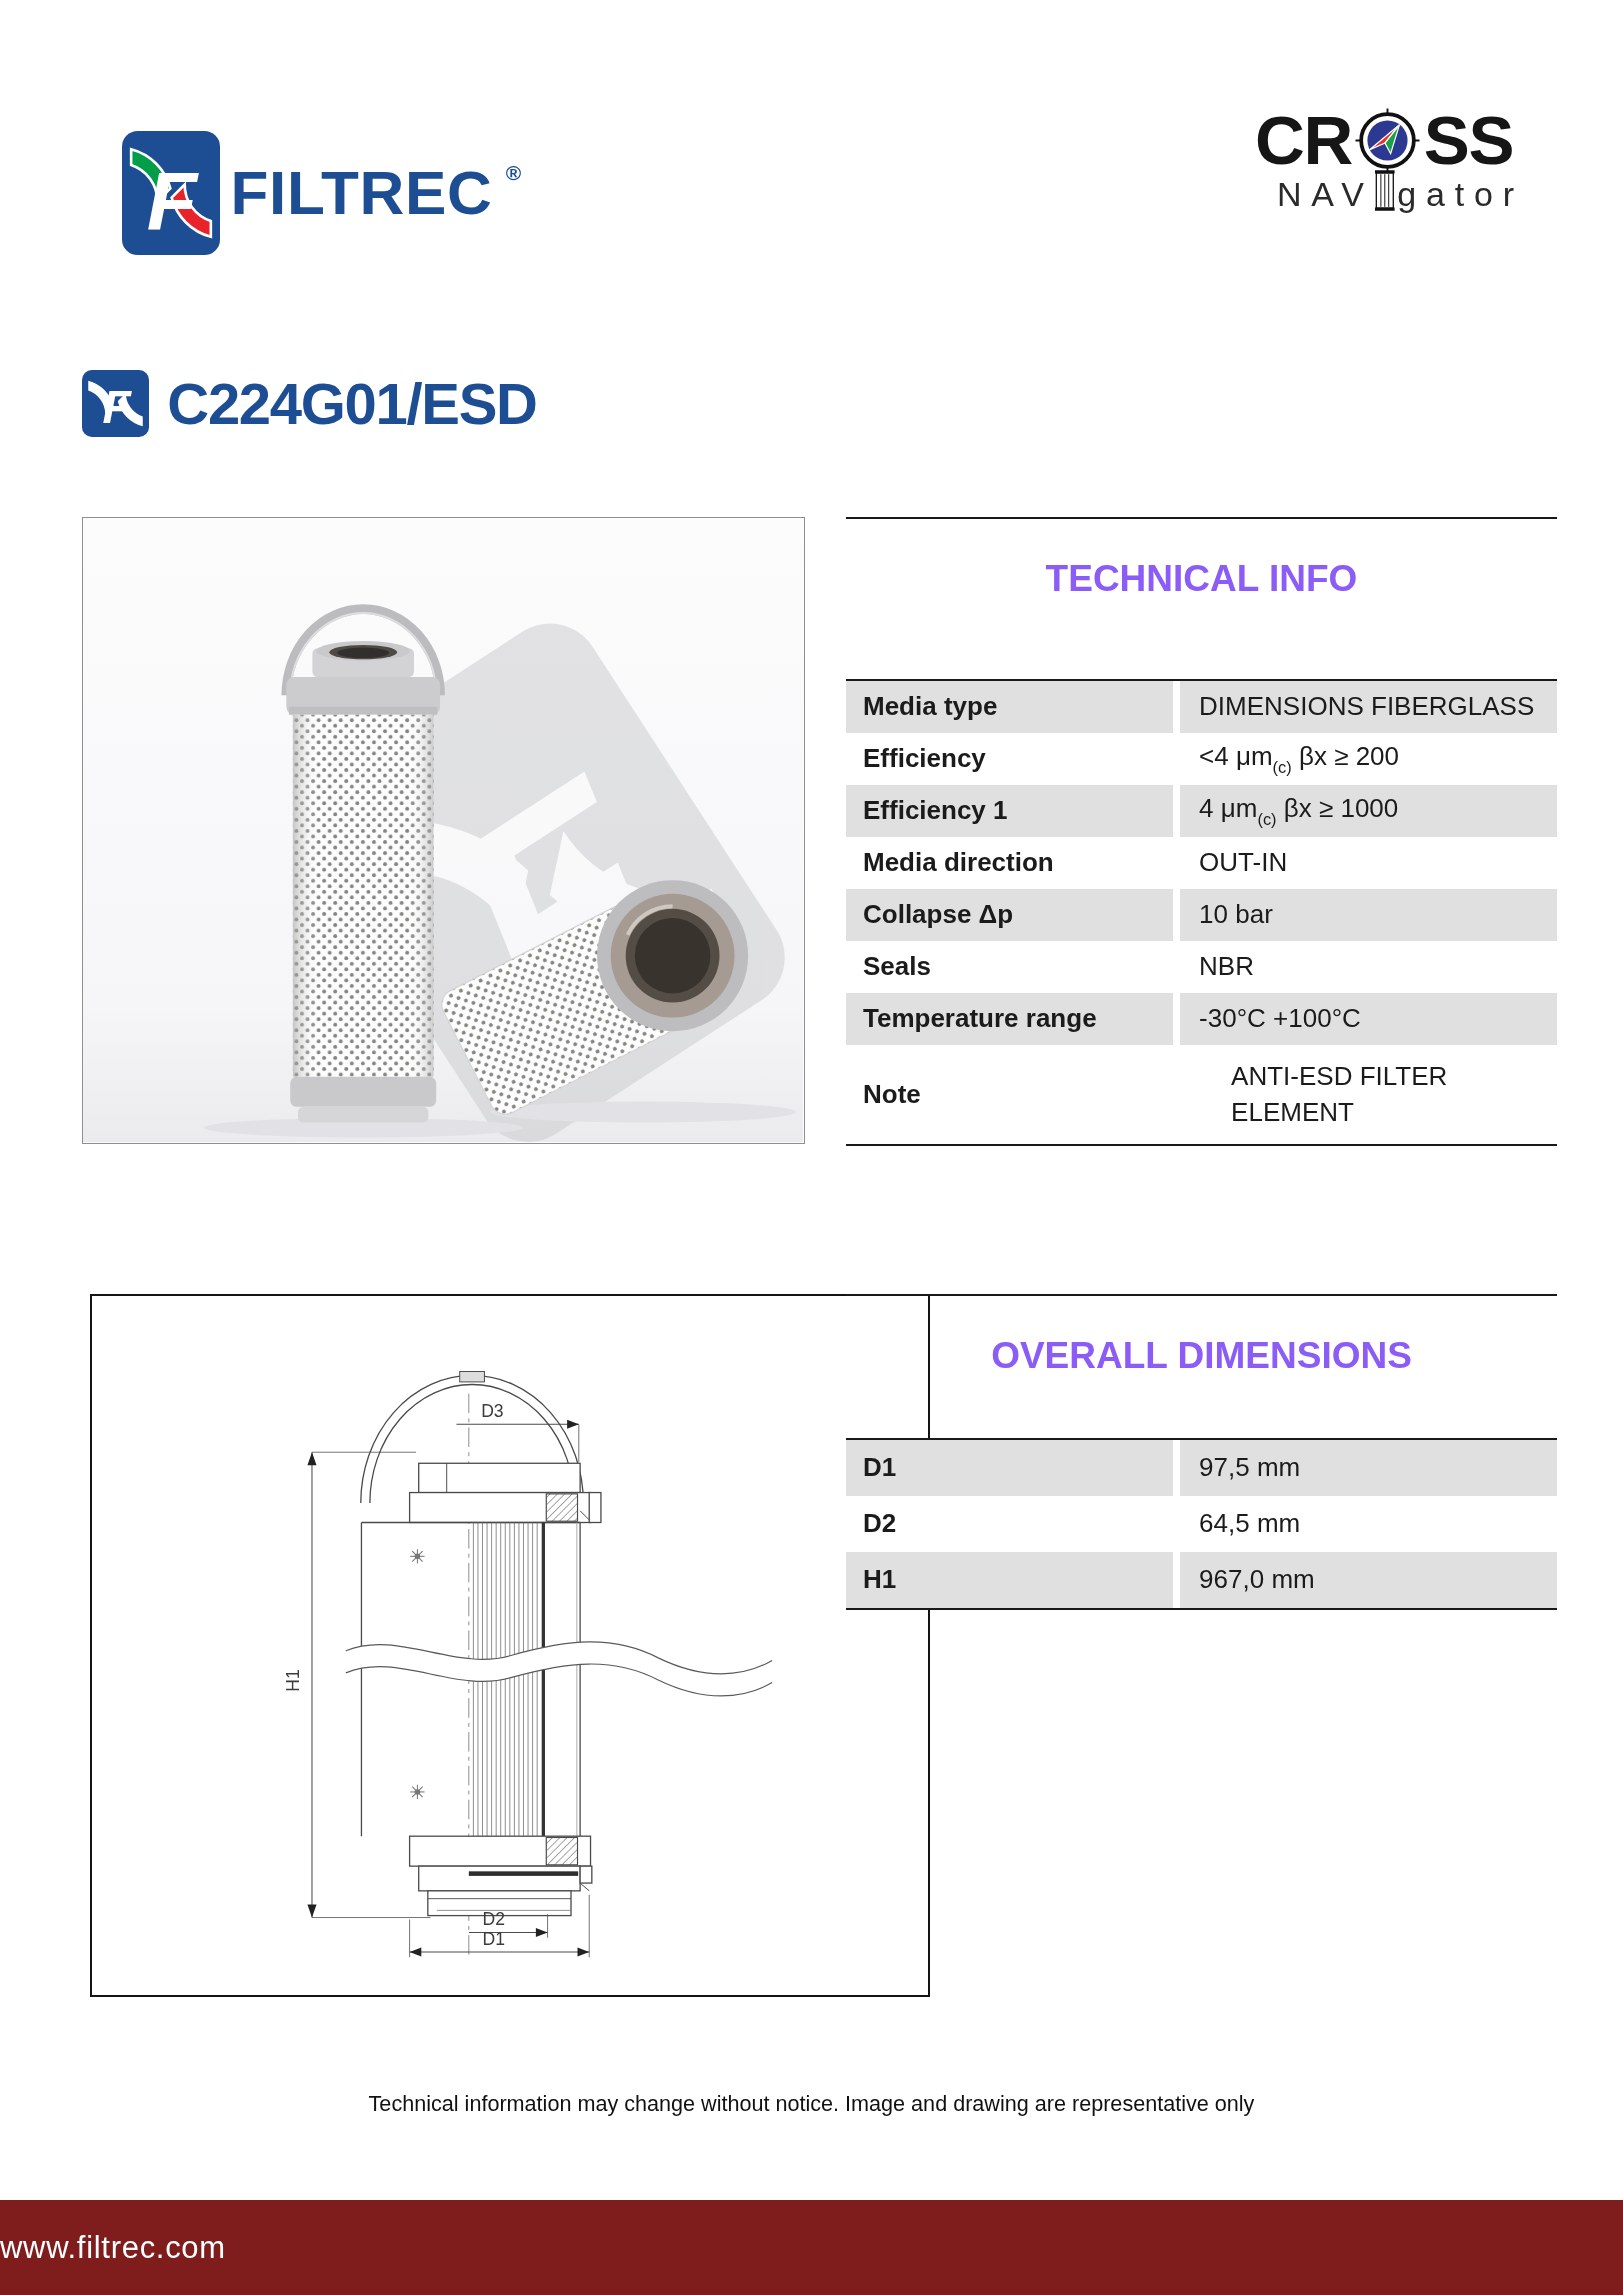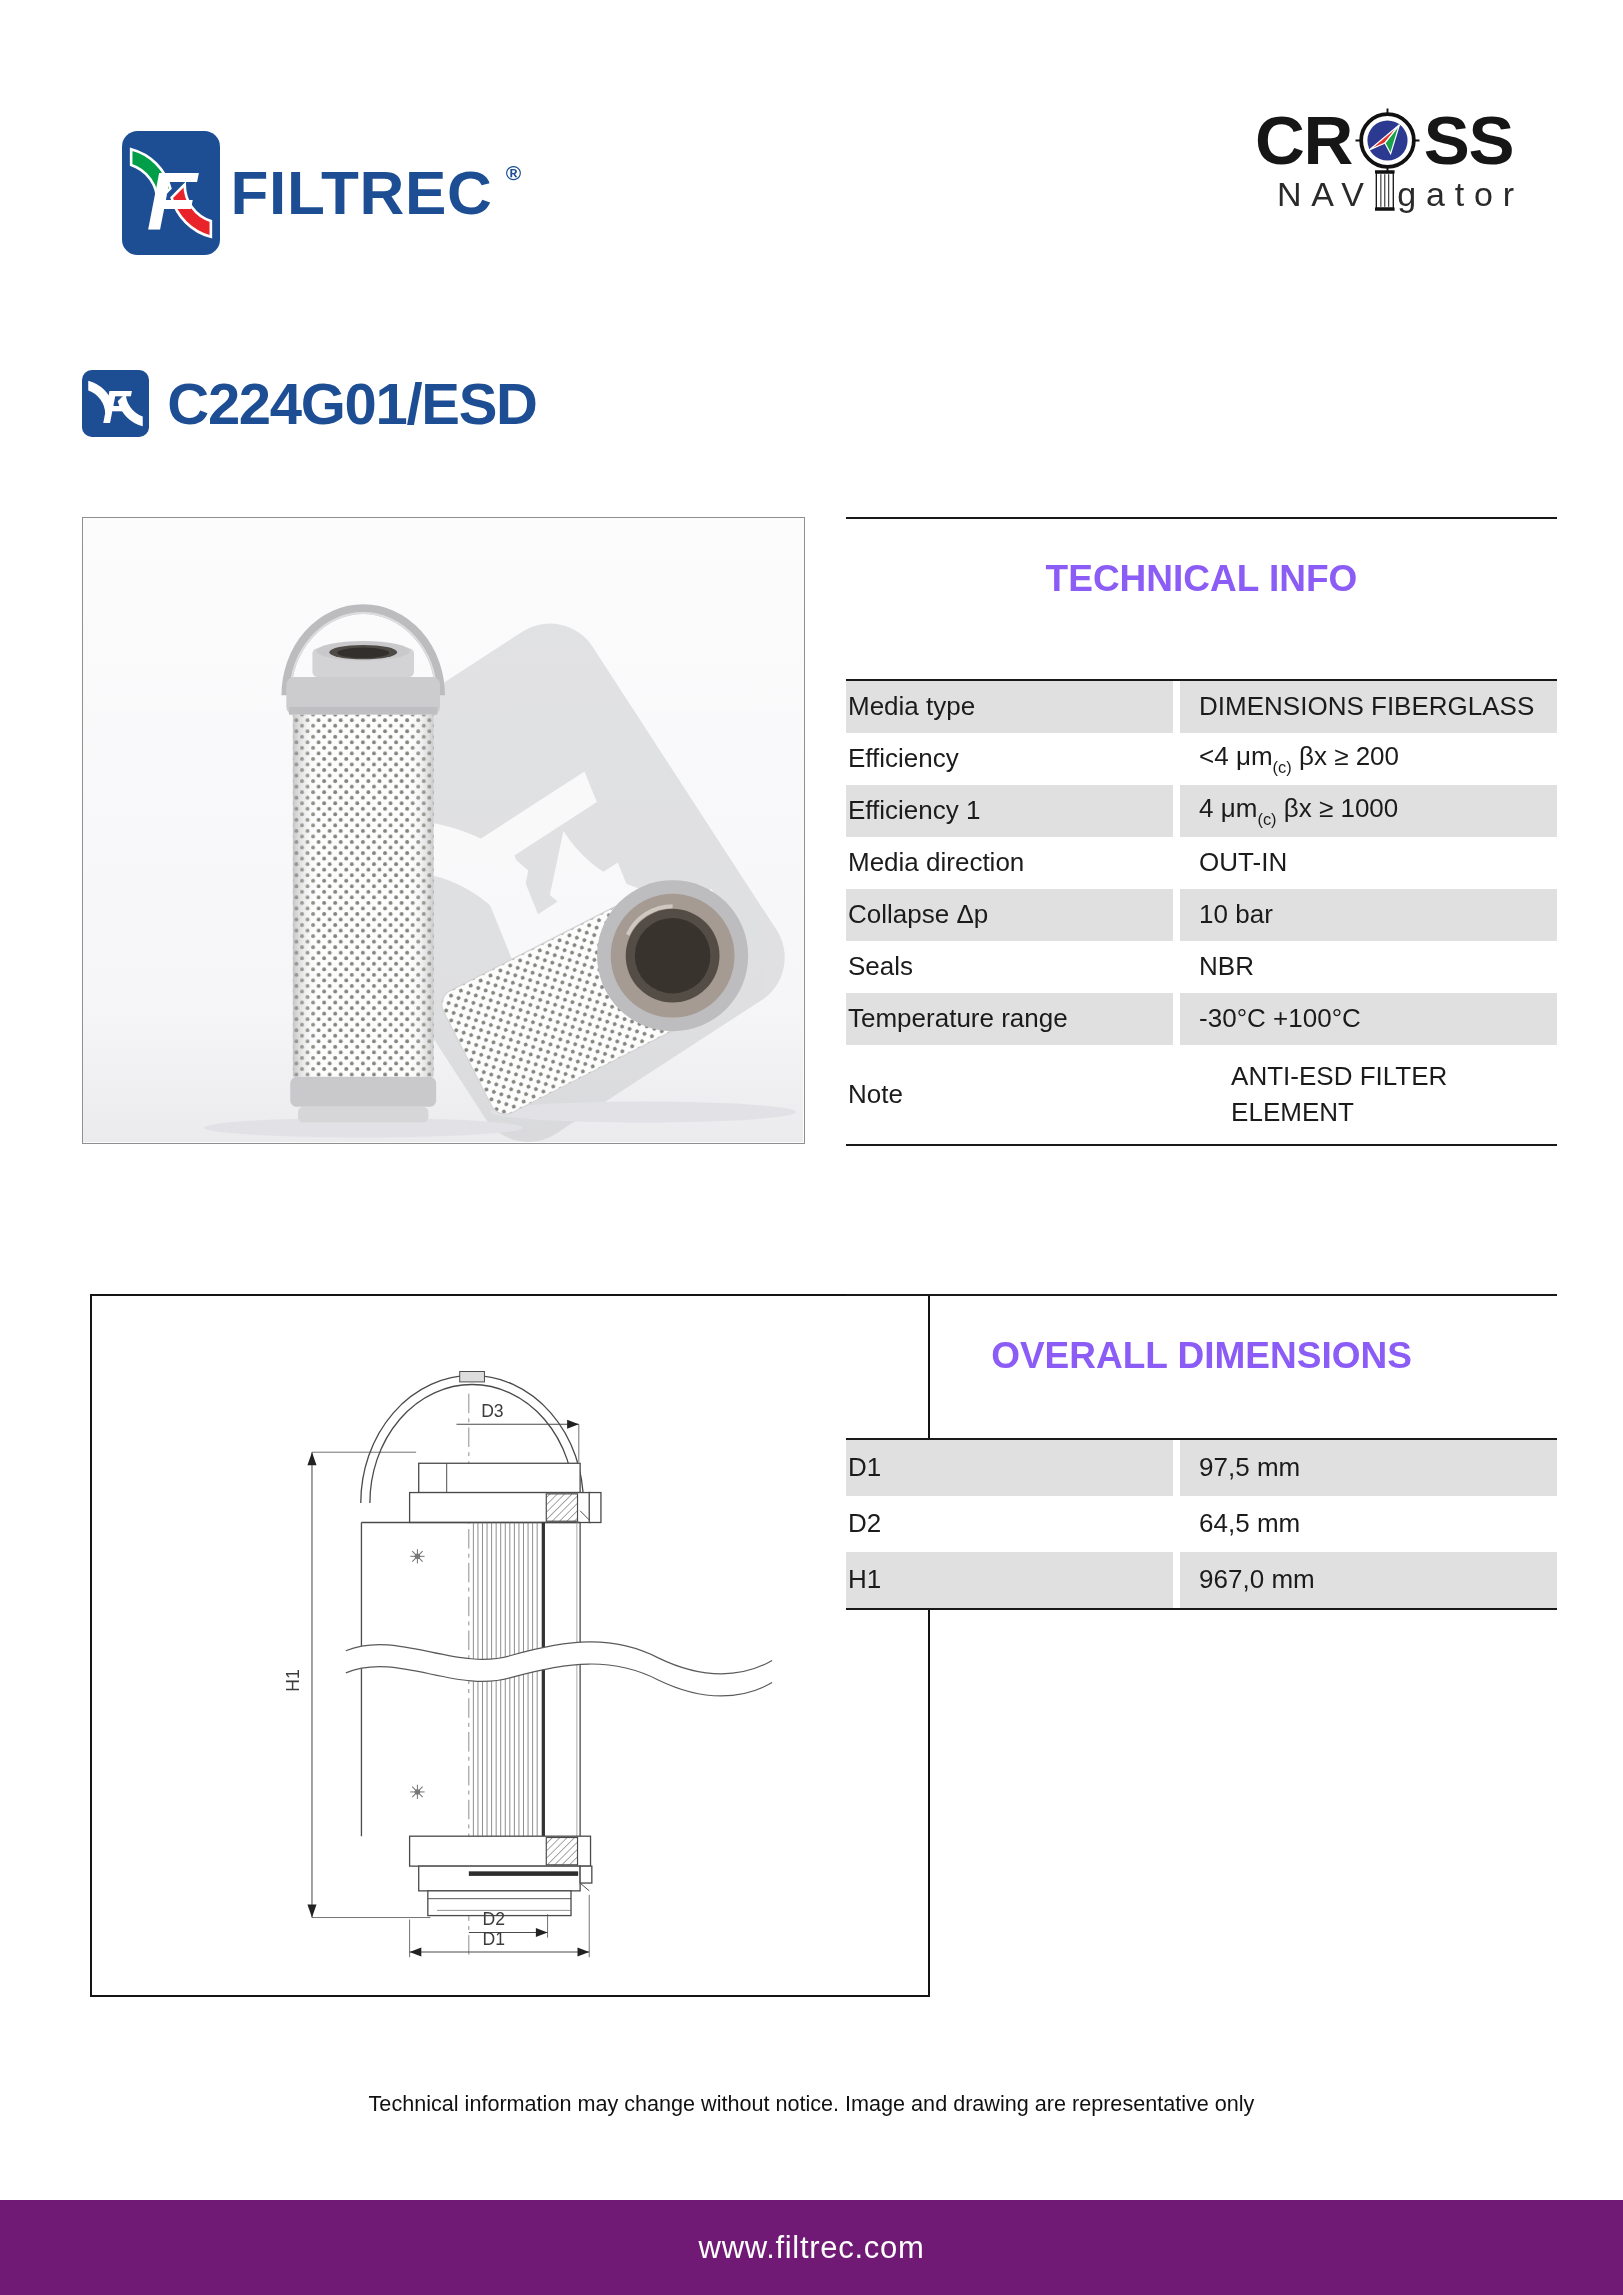--- a/index.html
+++ b/index.html
@@ -28,27 +28,27 @@
   .sec-head{margin:38px 0 0 0;text-align:center;font-size:37px;font-weight:bold;color:#8b5cf6;letter-spacing:0;line-height:44px;}
   .dtable{border-top:2px solid #191919;border-bottom:2px solid #191919;}
   .rcol.s1 .dtable{margin-top:78px;}
   .rcol.s2 .dtable{margin-top:60px;}
   .trow{display:grid;grid-template-columns:327px 6.5px 377px;min-height:52px;}
   #dims-table .trow{min-height:56px;}
   #tech-table .trow:last-child{min-height:99px;gap:16px;}
   .trow .cell{display:flex;align-items:center;font-size:26px;color:#1b1b1b;background:#fff;}
   .trow .cgap{background:#fff;}
   .trow.alt .cell{background:#e0e0e0;}
-  .cell.lbl{padding-left:2px;}
+  .cell.lbl{padding-left:17px;font-weight:bold;}
   .cell.val{padding-left:19.6px;}
   .ct{display:inline-block;line-height:1.35;}
   .sub{font-size:16.4px;vertical-align:-7.9px;}
   
   .disclaimer{position:absolute;top:2091px;left:0;width:100%;text-align:center;font-size:21.6px;color:#111;}
-  .bottombar{position:absolute;top:2200px;left:0;width:100%;height:96px;background:#701a75;display:flex;align-items:center;justify-content:center;}
+  .bottombar{position:absolute;top:2200px;left:0;width:100%;height:96px;background:#7f1d1d;display:flex;align-items:center;justify-content:flex-start;}
   .website{color:#ffffff;font-size:31px;letter-spacing:0.7px;}
   svg{display:block;}
 </style>
 </head>
 <body>
 
 <div class="logo-filtrec">
   <span>
     <svg width="98" height="126" viewBox="0 0 150 190">
       <rect x="0" y="0" width="150" height="190" rx="24" fill="#1d4e94"></rect>

